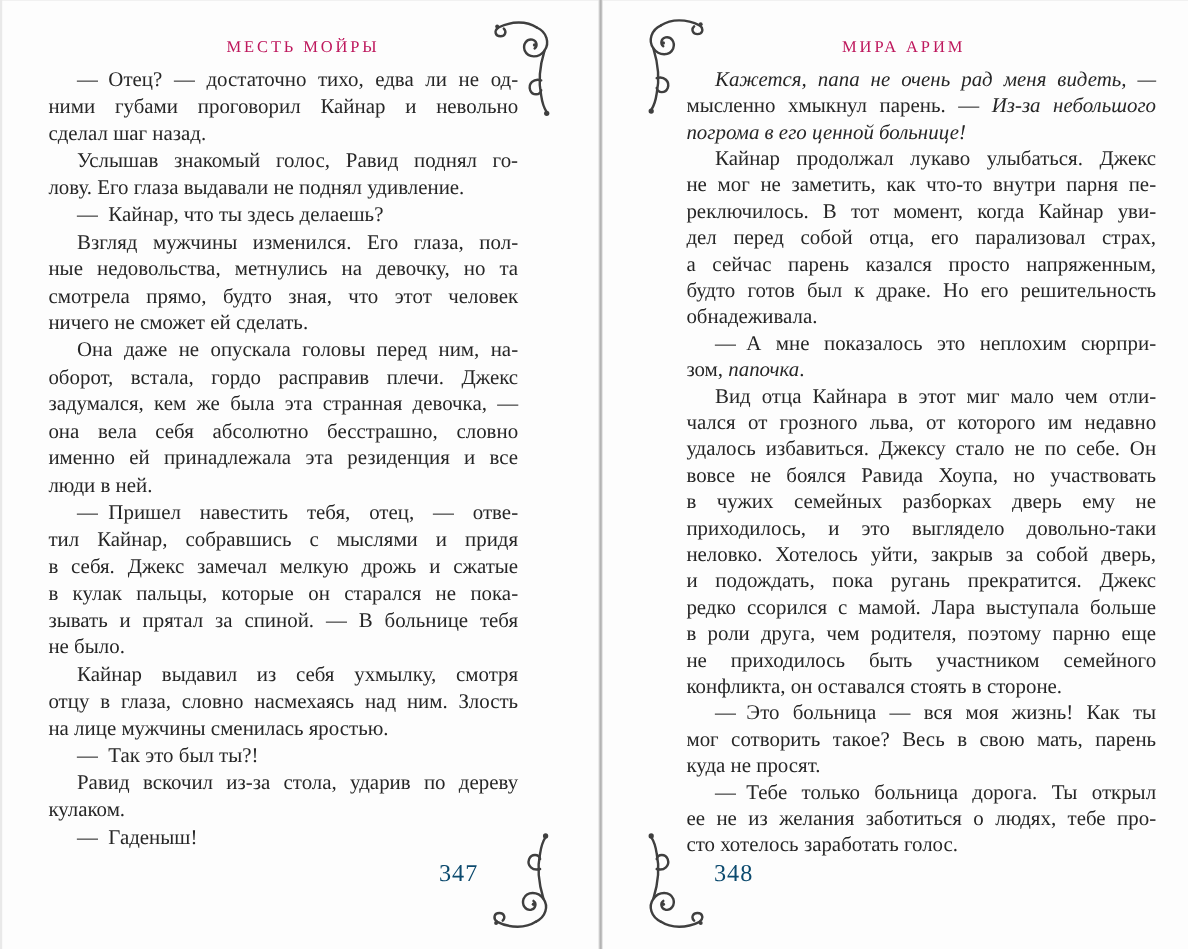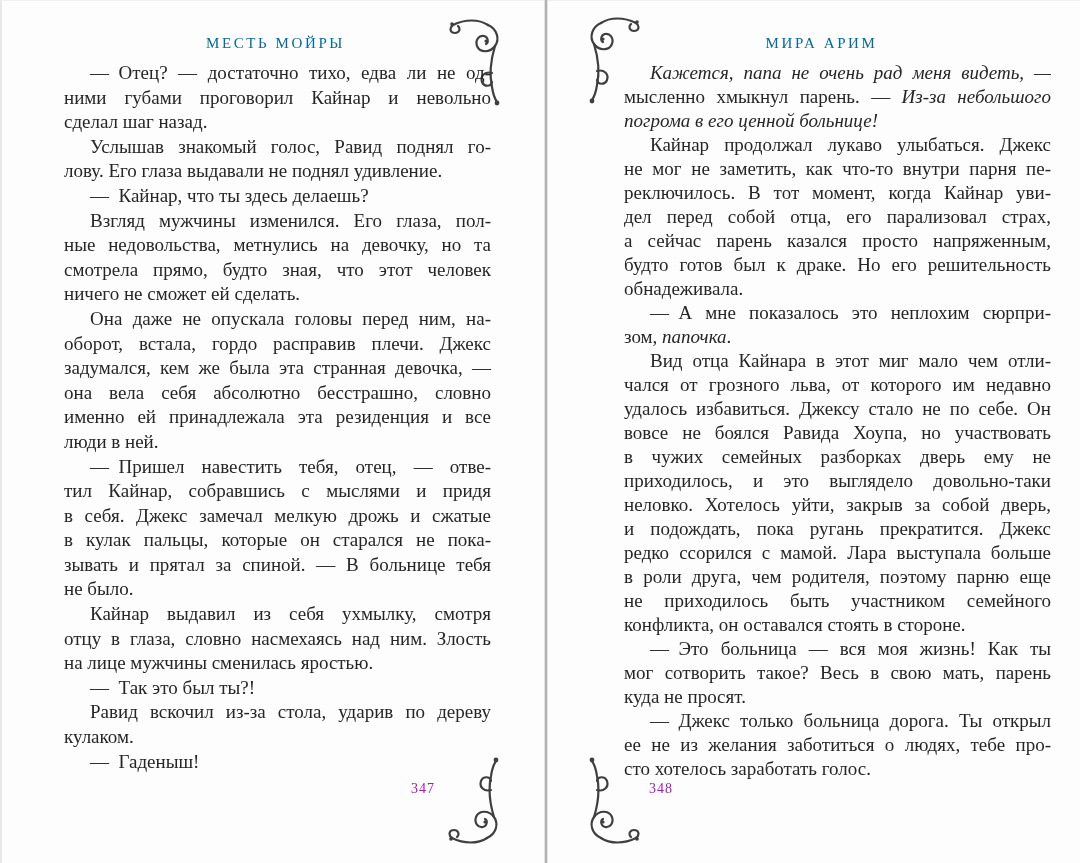--- a/index.html
+++ b/index.html
@@ -13,41 +13,41 @@
     background:#fdfdfd;
     box-shadow:inset 2px 0 0 #e9e9e9, inset 0 1px 0 #f1f1f1;
   }
   .gutter{
     position:absolute;left:545px;top:0;width:2px;height:863px;
     background:#b3b3b3;
     box-shadow:-1px 0 0 #e2e2e2, 1px 0 0 #e2e2e2;
   }
   .page-header{
     position:absolute;top:35px;height:18px;
-    font-size:15px;letter-spacing:2.6px;color:#0369a1;
+    font-size:15px;letter-spacing:2.6px;color:#be185d;
     text-align:center;white-space:nowrap;
   }
   #hdrL{left:62px;width:427px}
   #hdrR{left:608px;width:427px}
 
   .text-block{
     position:absolute;width:427px;
     font-size:19px;color:#262626;
   }
-  #textL{left:64px;top:61px;line-height:24.6px}
+  #textL{left:44px;top:61px;line-height:24.6px}
   #textR{left:624px;top:61px;line-height:24px}
 
   .line{text-align:justify;text-align-last:justify}
   .line.last{text-align-last:left}
   .line.indent{text-indent:26px}
   .line em{font-style:italic}
 
   .page-number{
     position:absolute;top:781px;
-    font-size:14px;color:#a21caf;letter-spacing:1px;
+    font-size:22px;color:#0c4a6e;letter-spacing:1px;
   }
   #numL{left:62px;width:373px;text-align:right}
   #numR{left:649px}
 
   .orn{position:absolute;width:54px;height:90px;color:#3f3f3f}
   .orn svg{display:block;width:100%;height:100%}
   #ornTR{left:449px;top:16px;transform:scaleX(-1)}
   #ornTL{left:586px;top:14px}
   #ornBR{left:448px;top:757px;transform:scale(-1,-1)}
   #ornBL{left:586px;top:757px;transform:scaleY(-1)}
@@ -155,21 +155,21 @@
         <div class="line"><span>приходилось, и это выглядело довольно-таки</span></div>
         <div class="line"><span>неловко. Хотелось уйти, закрыв за собой дверь,</span></div>
         <div class="line"><span>и подождать, пока ругань прекратится. Джекс</span></div>
         <div class="line"><span>редко ссорился с мамой. Лара выступала больше</span></div>
         <div class="line"><span>в роли друга, чем родителя, поэтому парню еще</span></div>
         <div class="line"><span>не приходилось быть участником семейного</span></div>
         <div class="line last"><span>конфликта, он оставался стоять в стороне.</span></div>
         <div class="line indent"><span>— Это больница — вся моя жизнь! Как ты</span></div>
         <div class="line"><span>мог сотворить такое? Весь в свою мать, парень</span></div>
         <div class="line last"><span>куда не просят.</span></div>
-        <div class="line indent"><span>— Джекс только больница дорога. Ты открыл</span></div>
+        <div class="line indent"><span>— Тебе только больница дорога. Ты открыл</span></div>
         <div class="line"><span>ее не из желания заботиться о людях, тебе про-</span></div>
         <div class="line last"><span>сто хотелось заработать голос.</span></div>
       </div>
 
     <div class="page-number" id="numR">348</div>
 
     <div class="orn" id="ornBL">
       <svg>
           <use href="#corner-orn"></use>
         </svg>

